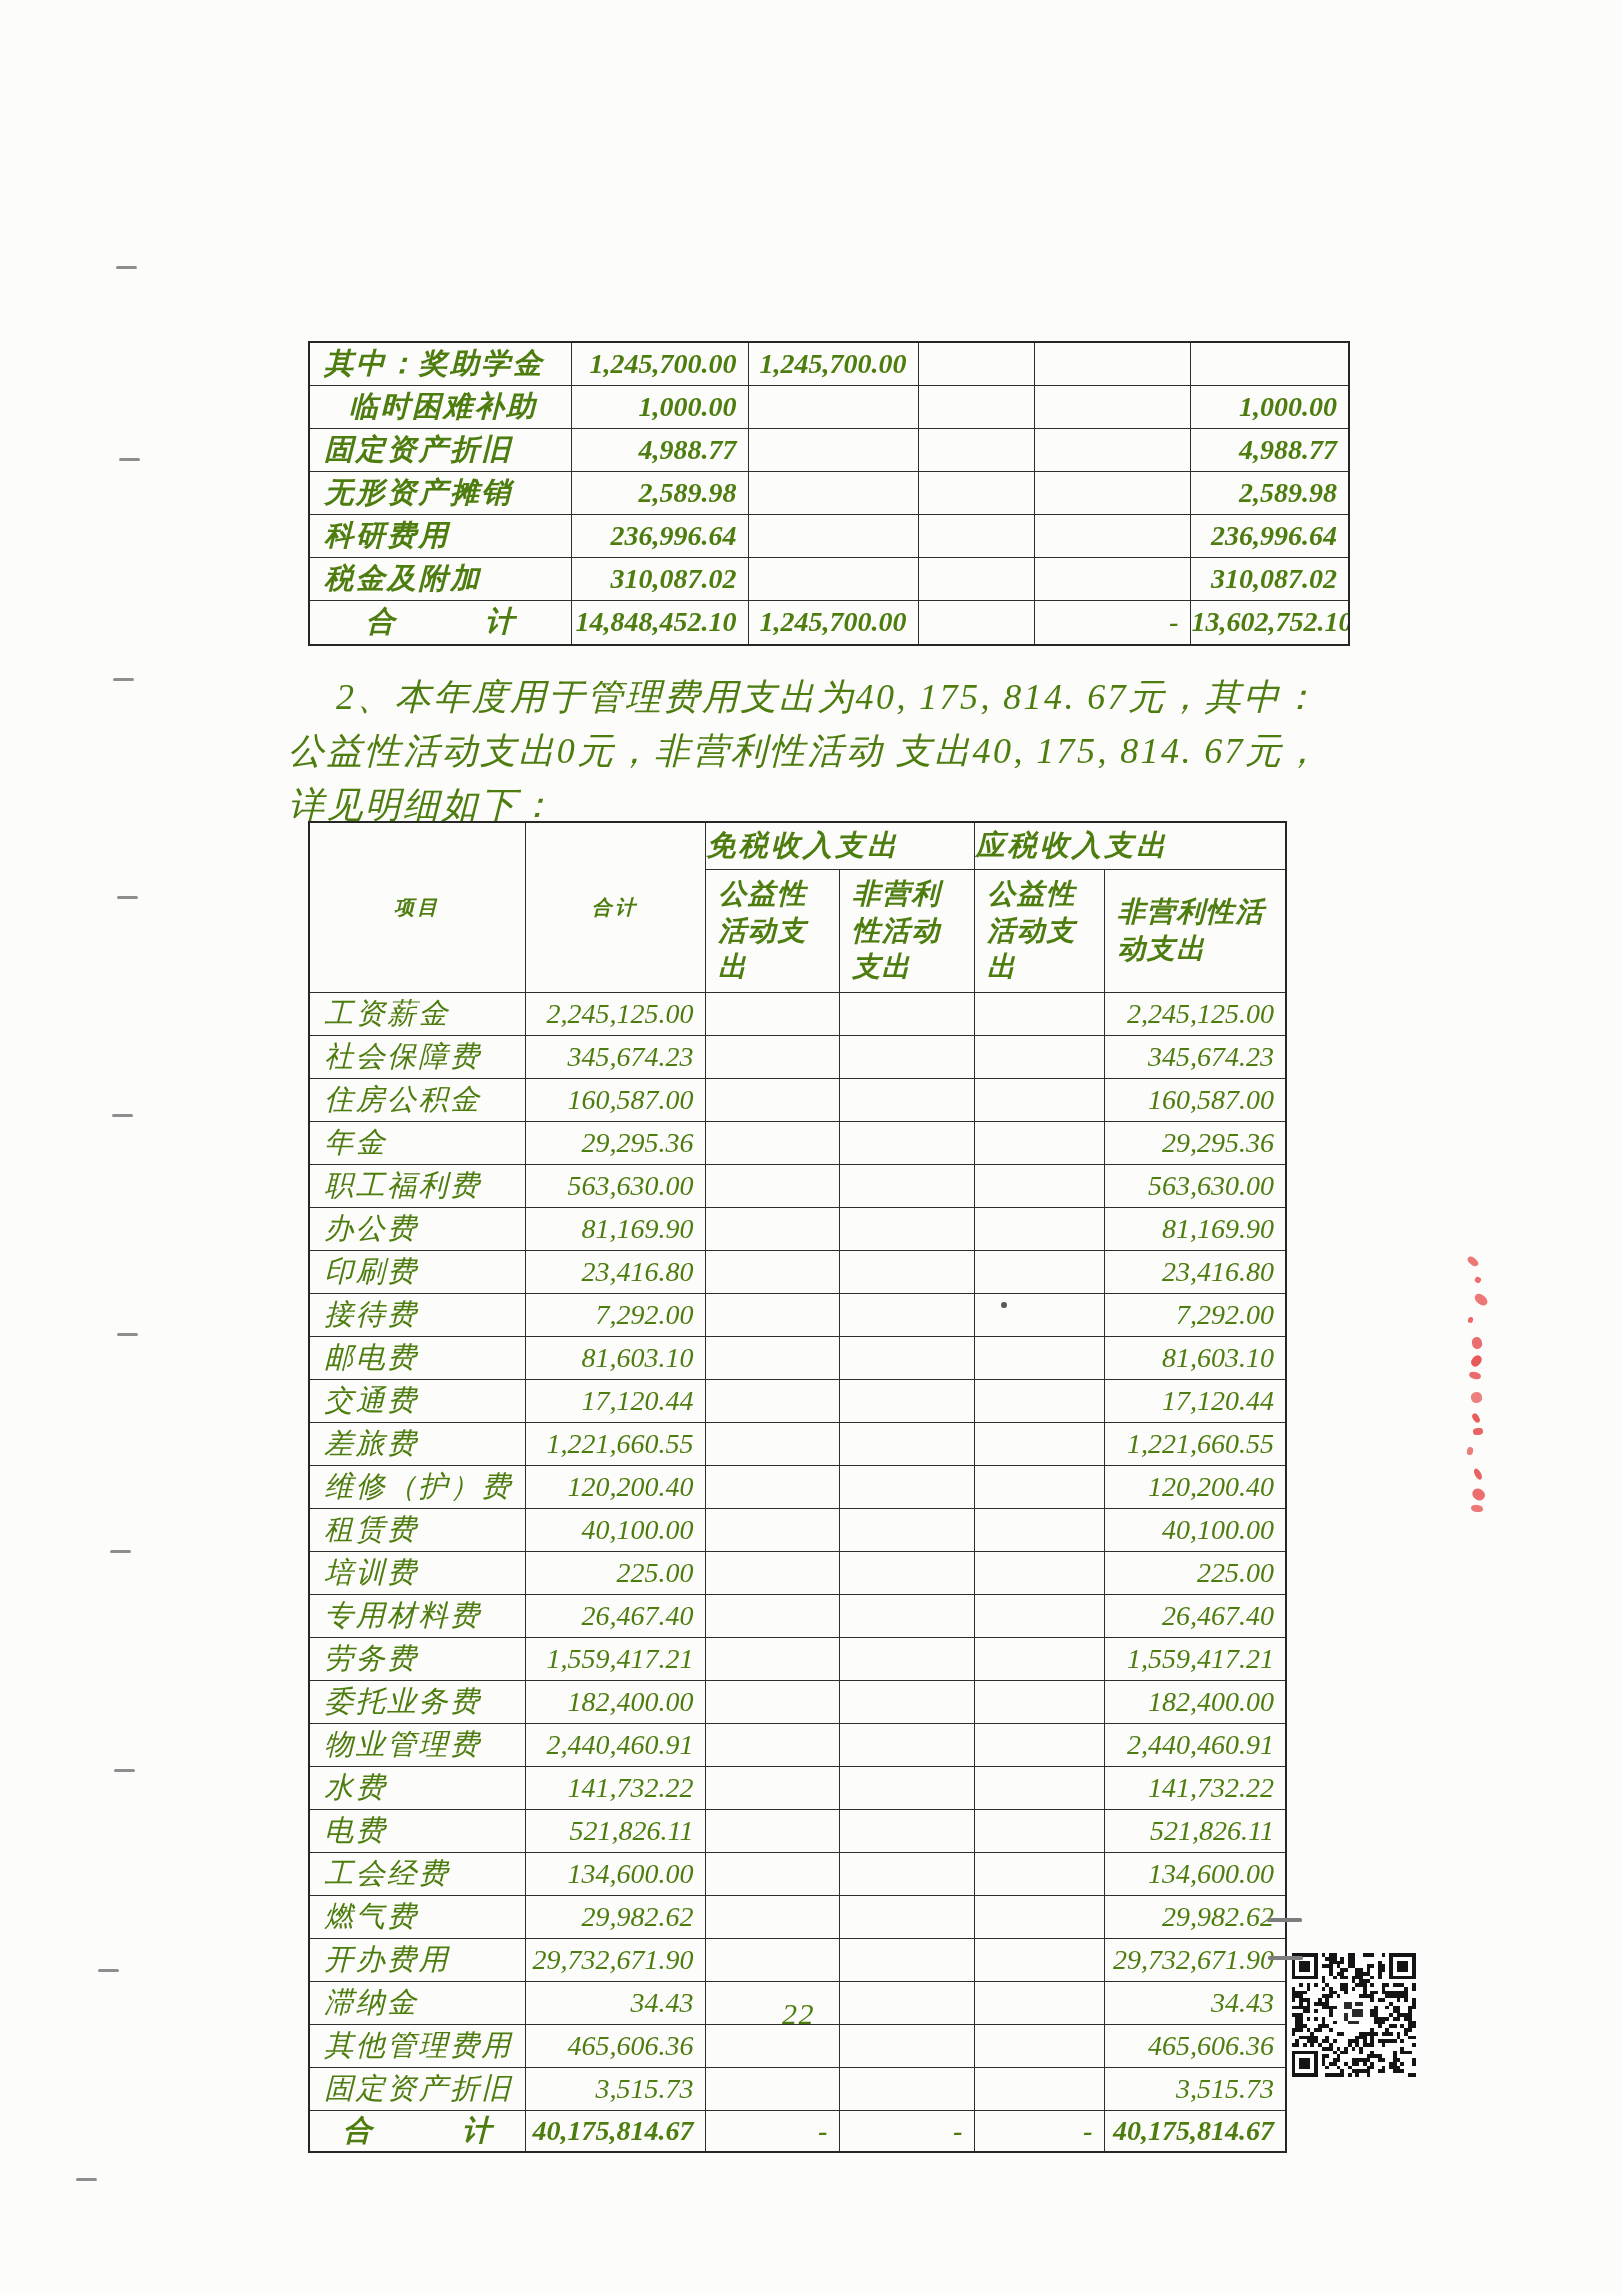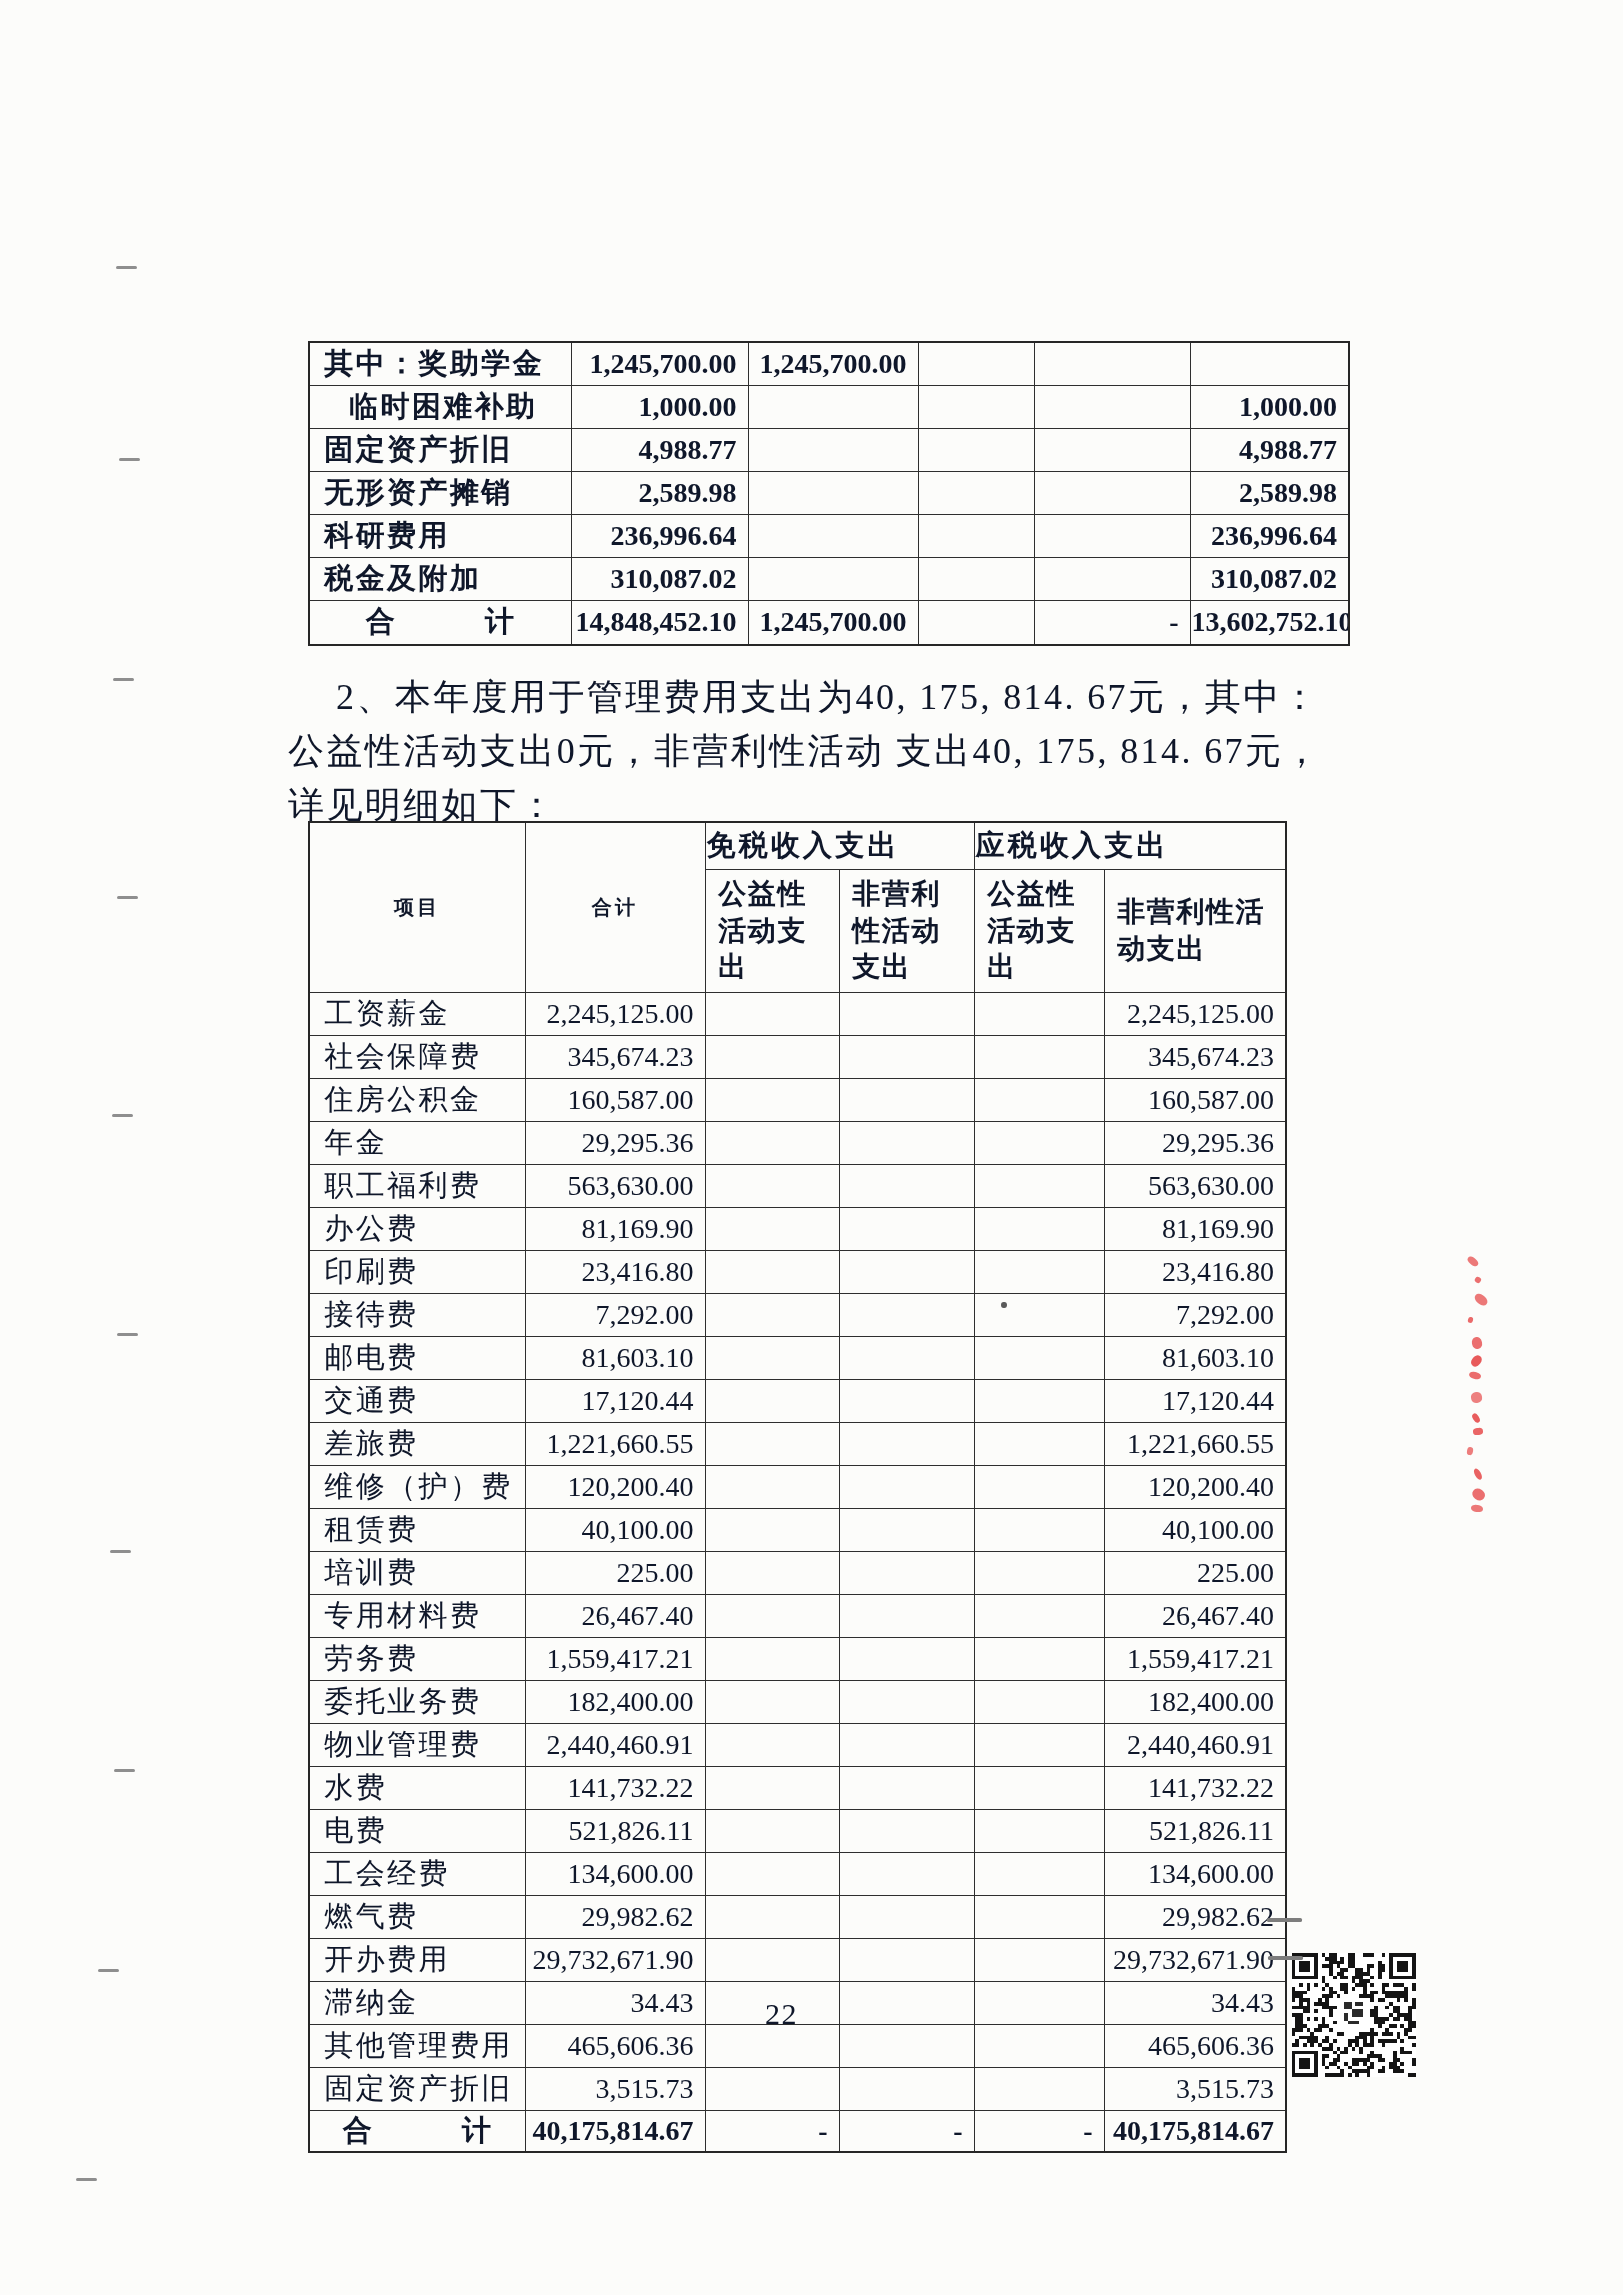--- a/index.html
+++ b/index.html
@@ -1,18 +1,18 @@
 <!DOCTYPE html>
 <html style="font-size:12.7px"><head>
 <meta charset="utf-8">
 <style>
   html,body{margin:0;padding:0;background:#e8e8e8;}
   .page{
     position:relative;width:1623px;height:2295px;background:#fcfcfa;
-    overflow:hidden;font-family:"Liberation Serif","DejaVu Serif",serif;color:#0f172a;
+    overflow:hidden;font-family:"Liberation Serif","DejaVu Serif",serif;color:#4d7c0f;font-style:italic;
   }
   table{position:absolute;border-collapse:collapse;table-layout:fixed;}
   #t1{left:308px;top:341px;width:1040px;border:2.4px solid #262626;}
   #t2{left:308px;top:821px;width:977px;border:2.4px solid #262626;}
   #t1 td,#t2 td,#t2 th{border:1.6px solid #2e2e2e;overflow:hidden;}
   #t1 tr{height:40px;}
   #t1 tr.total{height:44px;}
   #t2 tbody tr{height:38px;}
   .lbl{font-size:29px;letter-spacing:2.4px;padding-left:14.3px;text-align:left;}
   .lbl.right{text-align:right;padding-right:33px;padding-left:0;}
@@ -21,21 +21,21 @@
   #t1 .lbl{font-weight:600;}
   #t1 .num{font-weight:700;}
   #t2 tr.total td{font-weight:700;}
   #t2 thead th{font-weight:600;}
   th.group{font-size:29px;text-align:left;letter-spacing:3.2px;height:44px;}
   th.head-main{font-size:20px;text-align:center;letter-spacing:3.2px;}
   th.sub{font-size:28px;text-align:left;padding:6.3px 12.7px;line-height:1.3;letter-spacing:1.6px;vertical-align:middle;font-weight:600;}
   .para{position:absolute;left:288px;top:670px;width:1078px;font-size:36px;line-height:54px;letter-spacing:2.4px;}
   .para .line{white-space:nowrap;}
   .para .line.first{padding-left:48px;}
-  .pagenum{position:absolute;left:750px;top:1997px;width:63px;text-align:center;font-size:30px;letter-spacing:1.6px;}
+  .pagenum{position:absolute;left:767px;top:1997px;width:63px;text-align:center;font-size:30px;letter-spacing:1.6px;}
   .qr{position:absolute;left:1290px;top:1953px;width:127px;height:124px;}
   .qr svg{width:100%;height:100%;shape-rendering:crispEdges;}
   .redmark{position:absolute;left:1463px;top:1256px;width:27px;height:273px;}
   .redmark i{position:absolute;display:block;border-radius:45%;}
   .mdash{position:absolute;width:21.4px;height:3.2px;background:#8e8e8e;border-radius:1.6px;display:block;}
   .qdash{position:absolute;width:35px;height:4px;background:#7d7d7d;border-radius:1.6px;display:block;}
   .speck{position:absolute;left:1001px;top:1302px;width:5.5px;height:6.3px;background:#5a5a5a;border-radius:50%;display:block;}
 </style>
 </head>
 <body>

